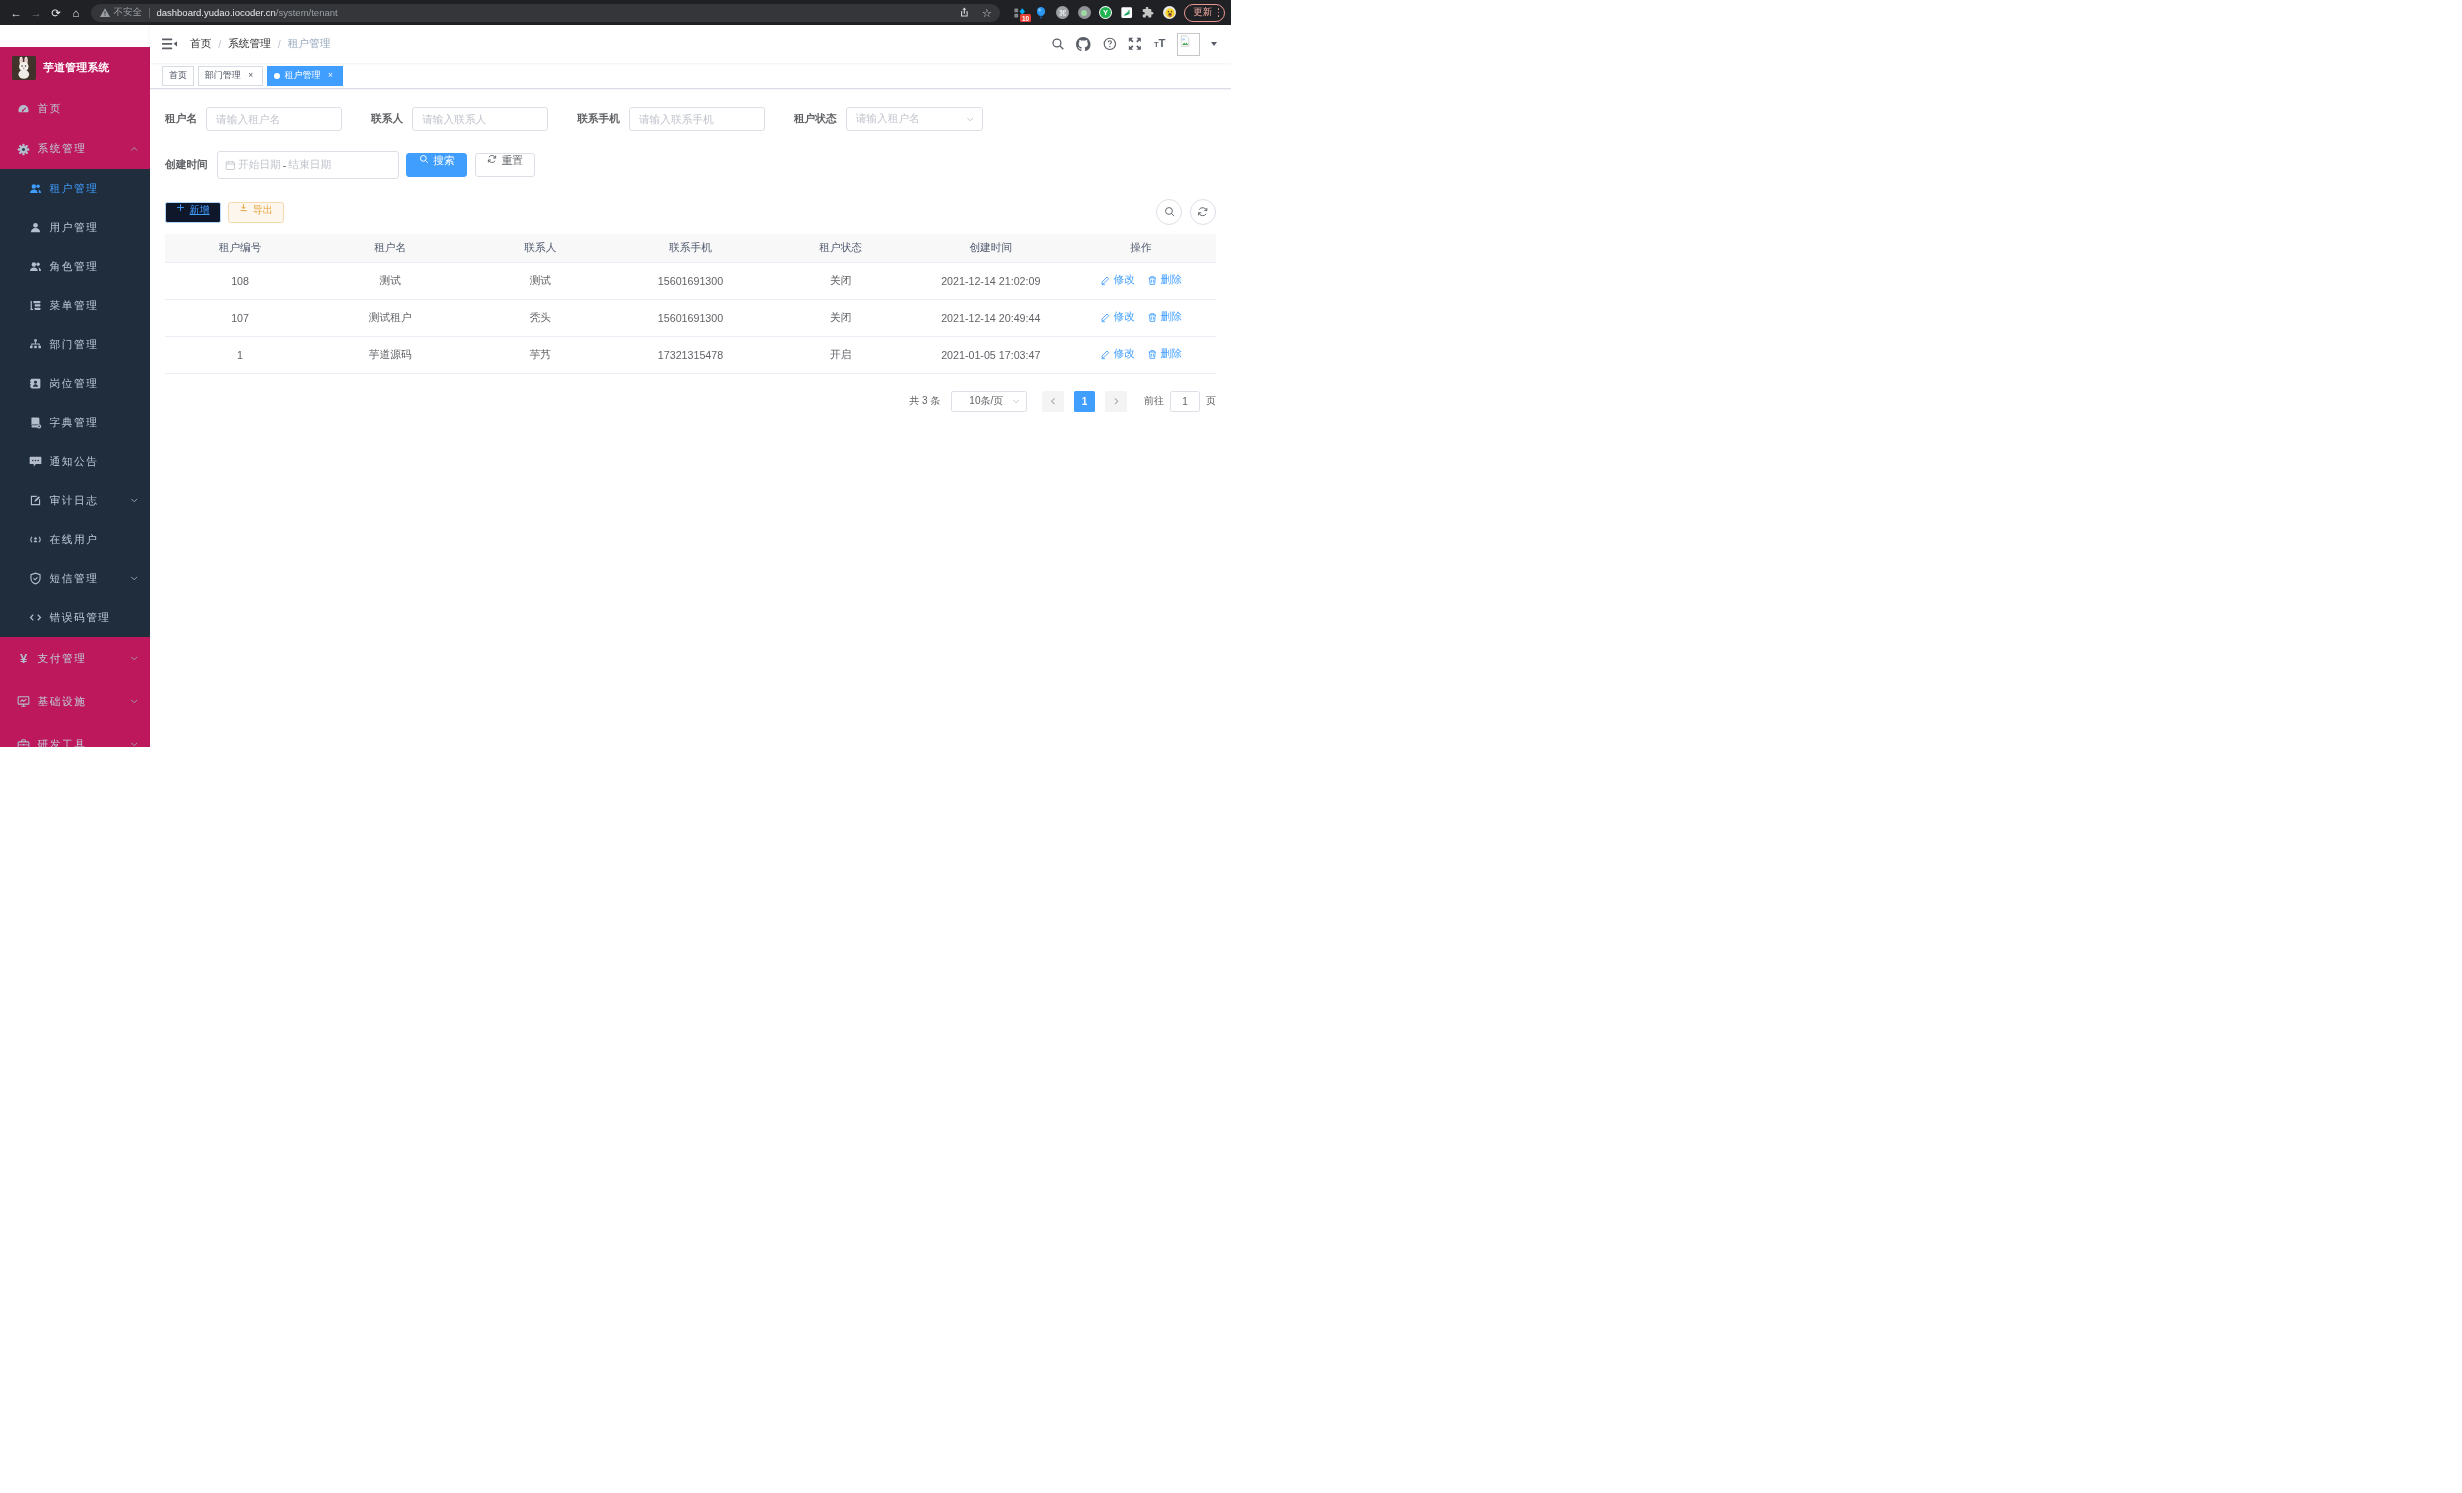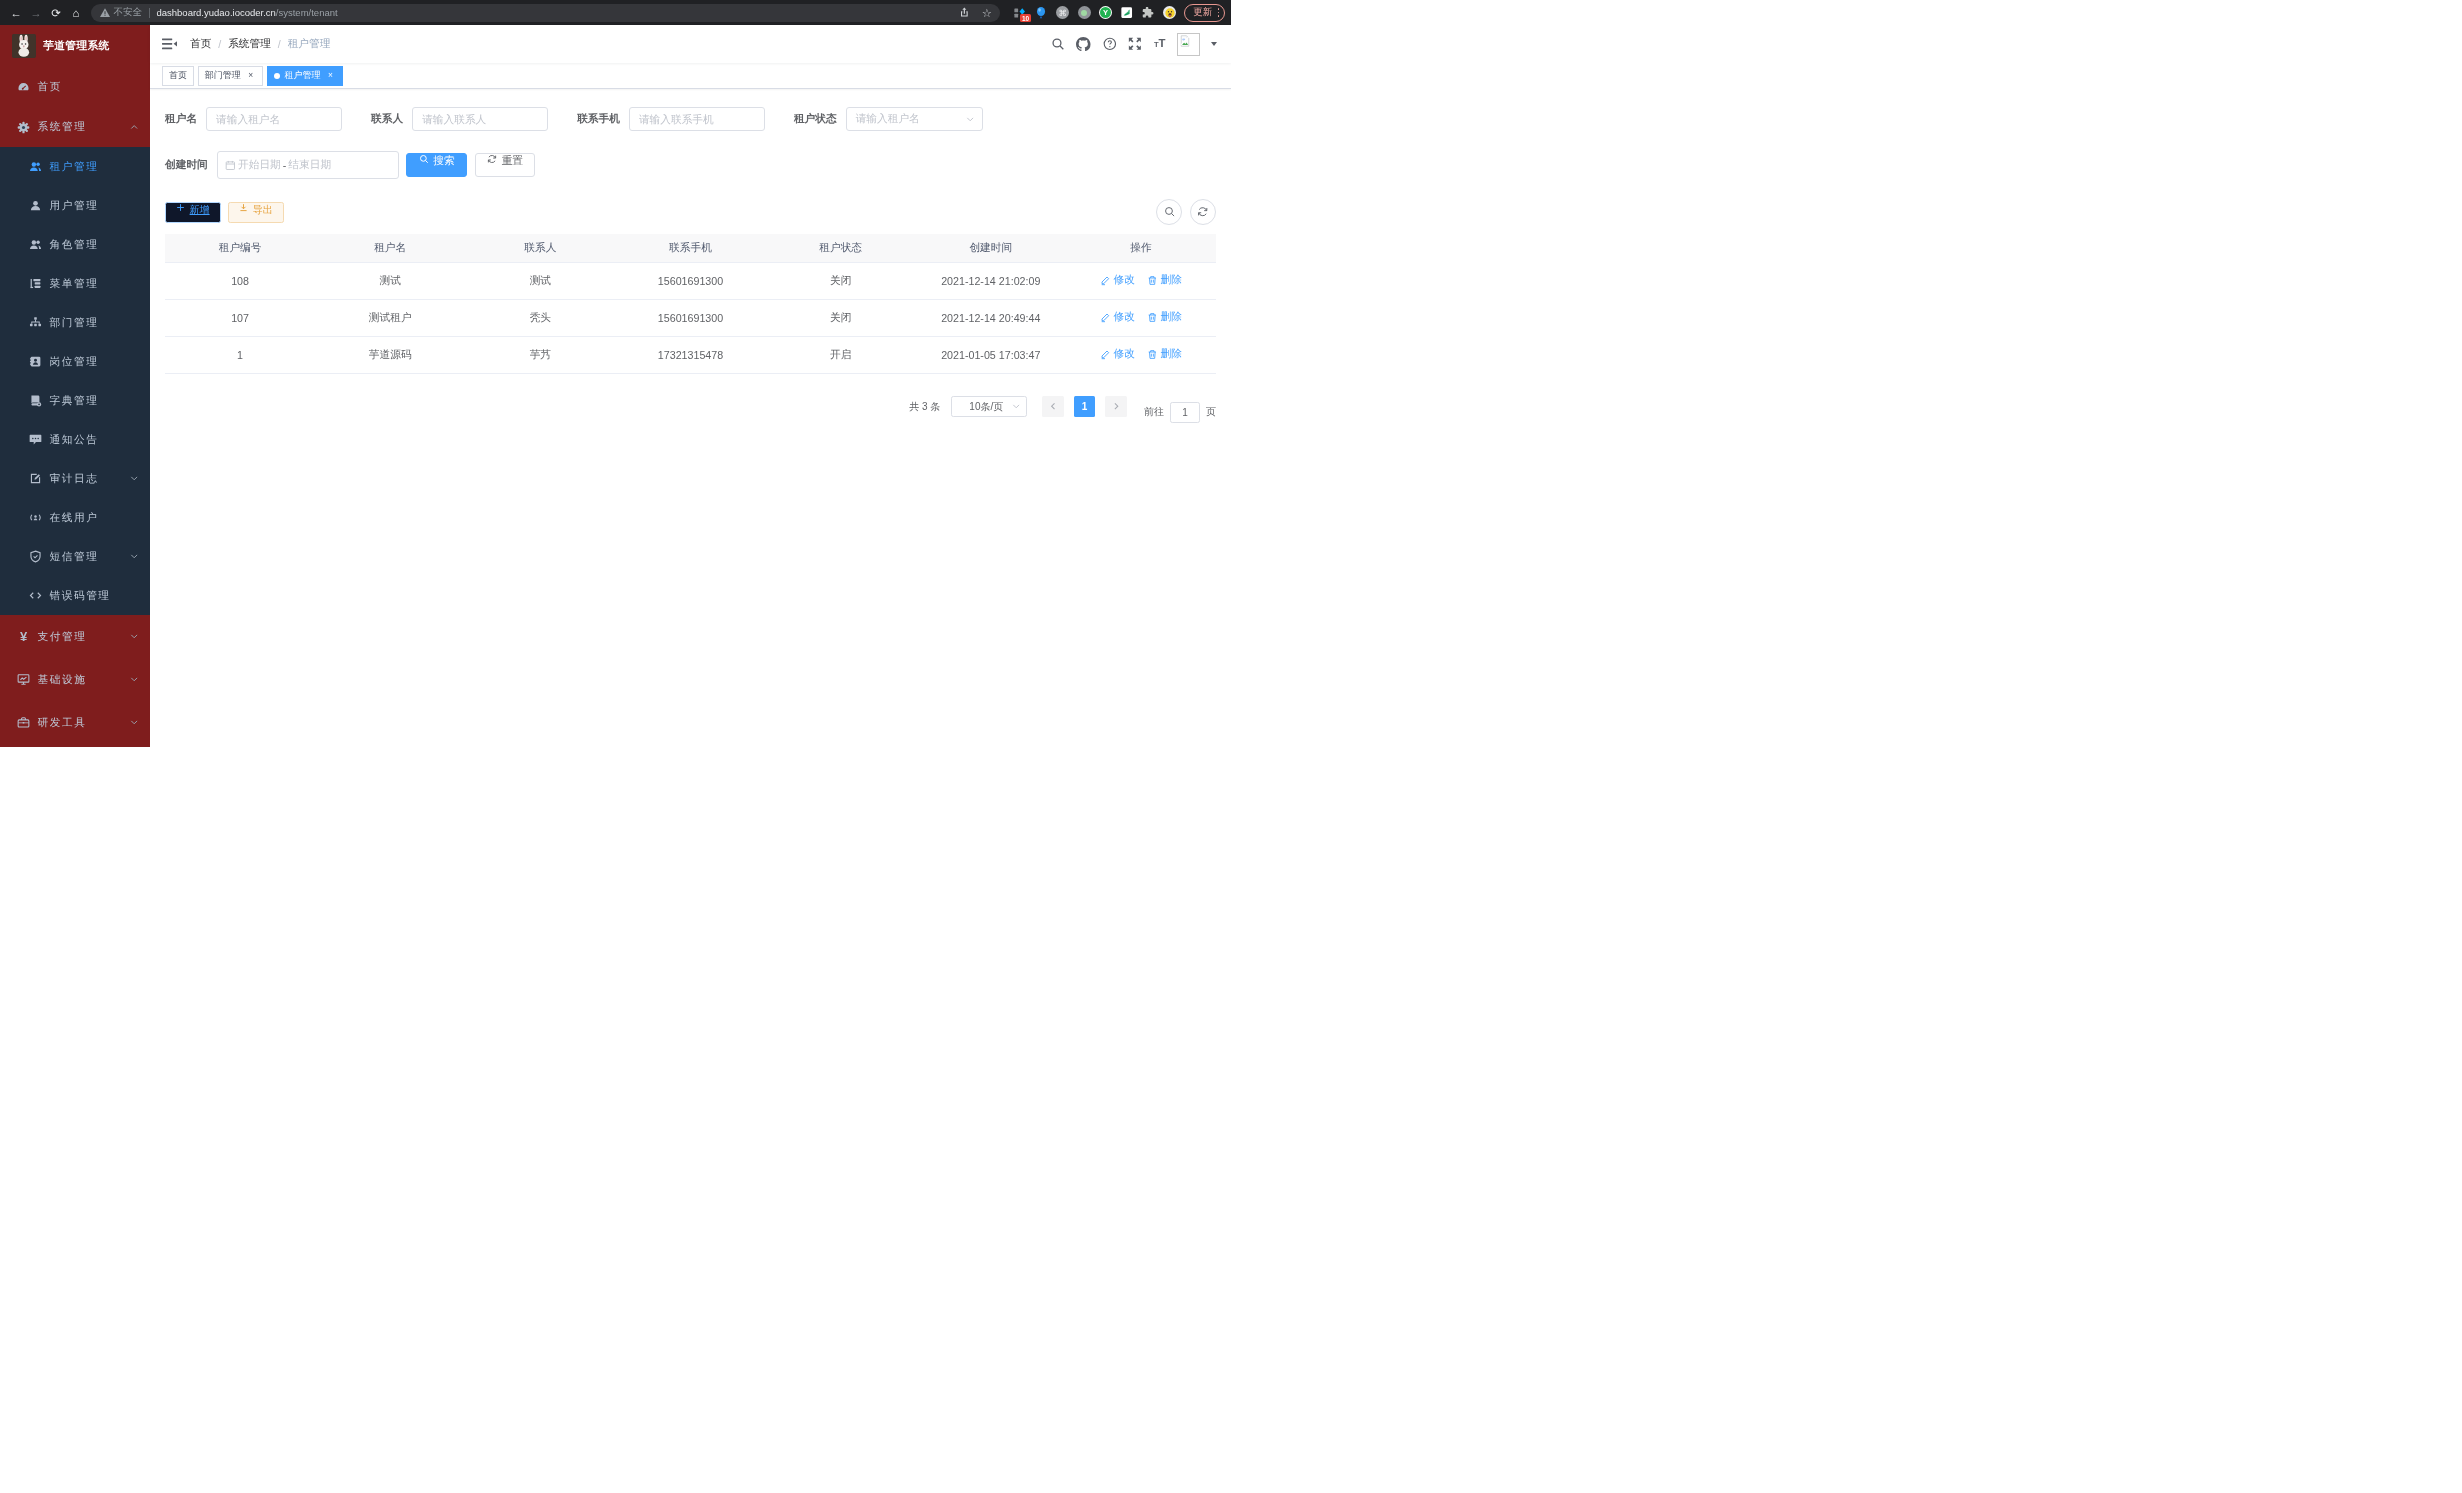--- a/index.html
+++ b/index.html
@@ -27,21 +27,21 @@
   .circle-chip { width:13px; height:13px; border-radius:50%; display:flex; align-items:center; justify-content:center; }
   .update-pill { flex:none; border:0.8px solid #e89790; color:#f1a9a3; border-radius:10px; height:18px;
                  display:flex; align-items:center; gap:5.3px; padding:0 4.6px 0 8.4px; font-size:9.5px; cursor:pointer; }
   .vdots { display:flex; flex-direction:column; gap:1.5px; }
   .vdots i { width:1.9px; height:1.9px; border-radius:50%; background:#f1a9a3; }
 
   
   .app { display:flex; height:722px; }
 
   
-  .sidebar { width:150px; flex:none; background:#7f1d1d; color:#bfcbd9; overflow:hidden; }
+  .sidebar { width:150px; flex:none; background:#be185d; color:#bfcbd9; overflow:hidden;margin-top:22px; }
   .logo-row { height:42px; display:flex; align-items:center; gap:7.6px; padding-left:12px; cursor:pointer; }
   .logo-img { width:23.6px; height:23.6px; border-radius:2.3px; overflow:hidden; flex:none; background:#41332a; }
   .logo-title { color:#fff; font-weight:700; font-size:10.7px; letter-spacing:0.4px; }
   .m-item { height:40px; display:flex; align-items:center; gap:7.6px; padding:0 11.4px 0 17px; cursor:pointer; font-size:10.7px; }
   .bottom-group .m-item { height:43px; }
   .mi { width:13px; height:13px; flex:none; color:#b3bdcc; display:flex; align-items:center; justify-content:center; }
   .lbl { letter-spacing:1.5px; white-space:nowrap; }
   .chev { margin-left:auto; color:#9aa5b0; flex:none; }
   .submenu { background:#1f2d3d; }
   .s-item { height:39px; display:flex; align-items:center; gap:7.6px; padding:0 11.4px 0 29px; cursor:pointer; font-size:10.7px; }
@@ -117,21 +117,21 @@
   .pagination { display:flex; align-items:center; justify-content:flex-end; margin-top:17px;
                 font-size:10px; color:#606266; }
   .p-total { margin-right:10.7px; font-weight:400; }
   .p-size { width:76px; height:21px; border:0.8px solid #dcdfe6; border-radius:2.3px; display:flex;
             align-items:center; padding:0 6px 0 9px; color:#606266; cursor:pointer; margin-right:15px; }
   .p-size span { flex:1; text-align:center; }
   .p-arrow { min-width:22px; height:21px; background:#f4f4f5; color:#a8abb2; border-radius:1.5px;
              display:flex; align-items:center; justify-content:center; cursor:pointer; }
   .p-num { min-width:21px; height:21px; background:#409eff; color:#fff; border-radius:1.5px; font-weight:700;
            display:flex; align-items:center; justify-content:center; margin:0 10px; cursor:pointer; }
-  .p-goto { display:flex; align-items:center; gap:6px; margin-left:17px;margin-top:11px; }
+  .p-goto { display:flex; align-items:center; gap:6px; margin-left:17px; }
   .goto-input { width:30px; height:21px; border:0.8px solid #dcdfe6; border-radius:2.3px; text-align:center;
                 font-size:10px; color:#606266; outline:none; font-family:inherit; }
 </style>
 </head>
 <body>
 
 <div class="browser-bar">
   <div class="bicon">←</div>
   <div class="bicon dim">→</div>
   <div class="bicon">⟳</div>

